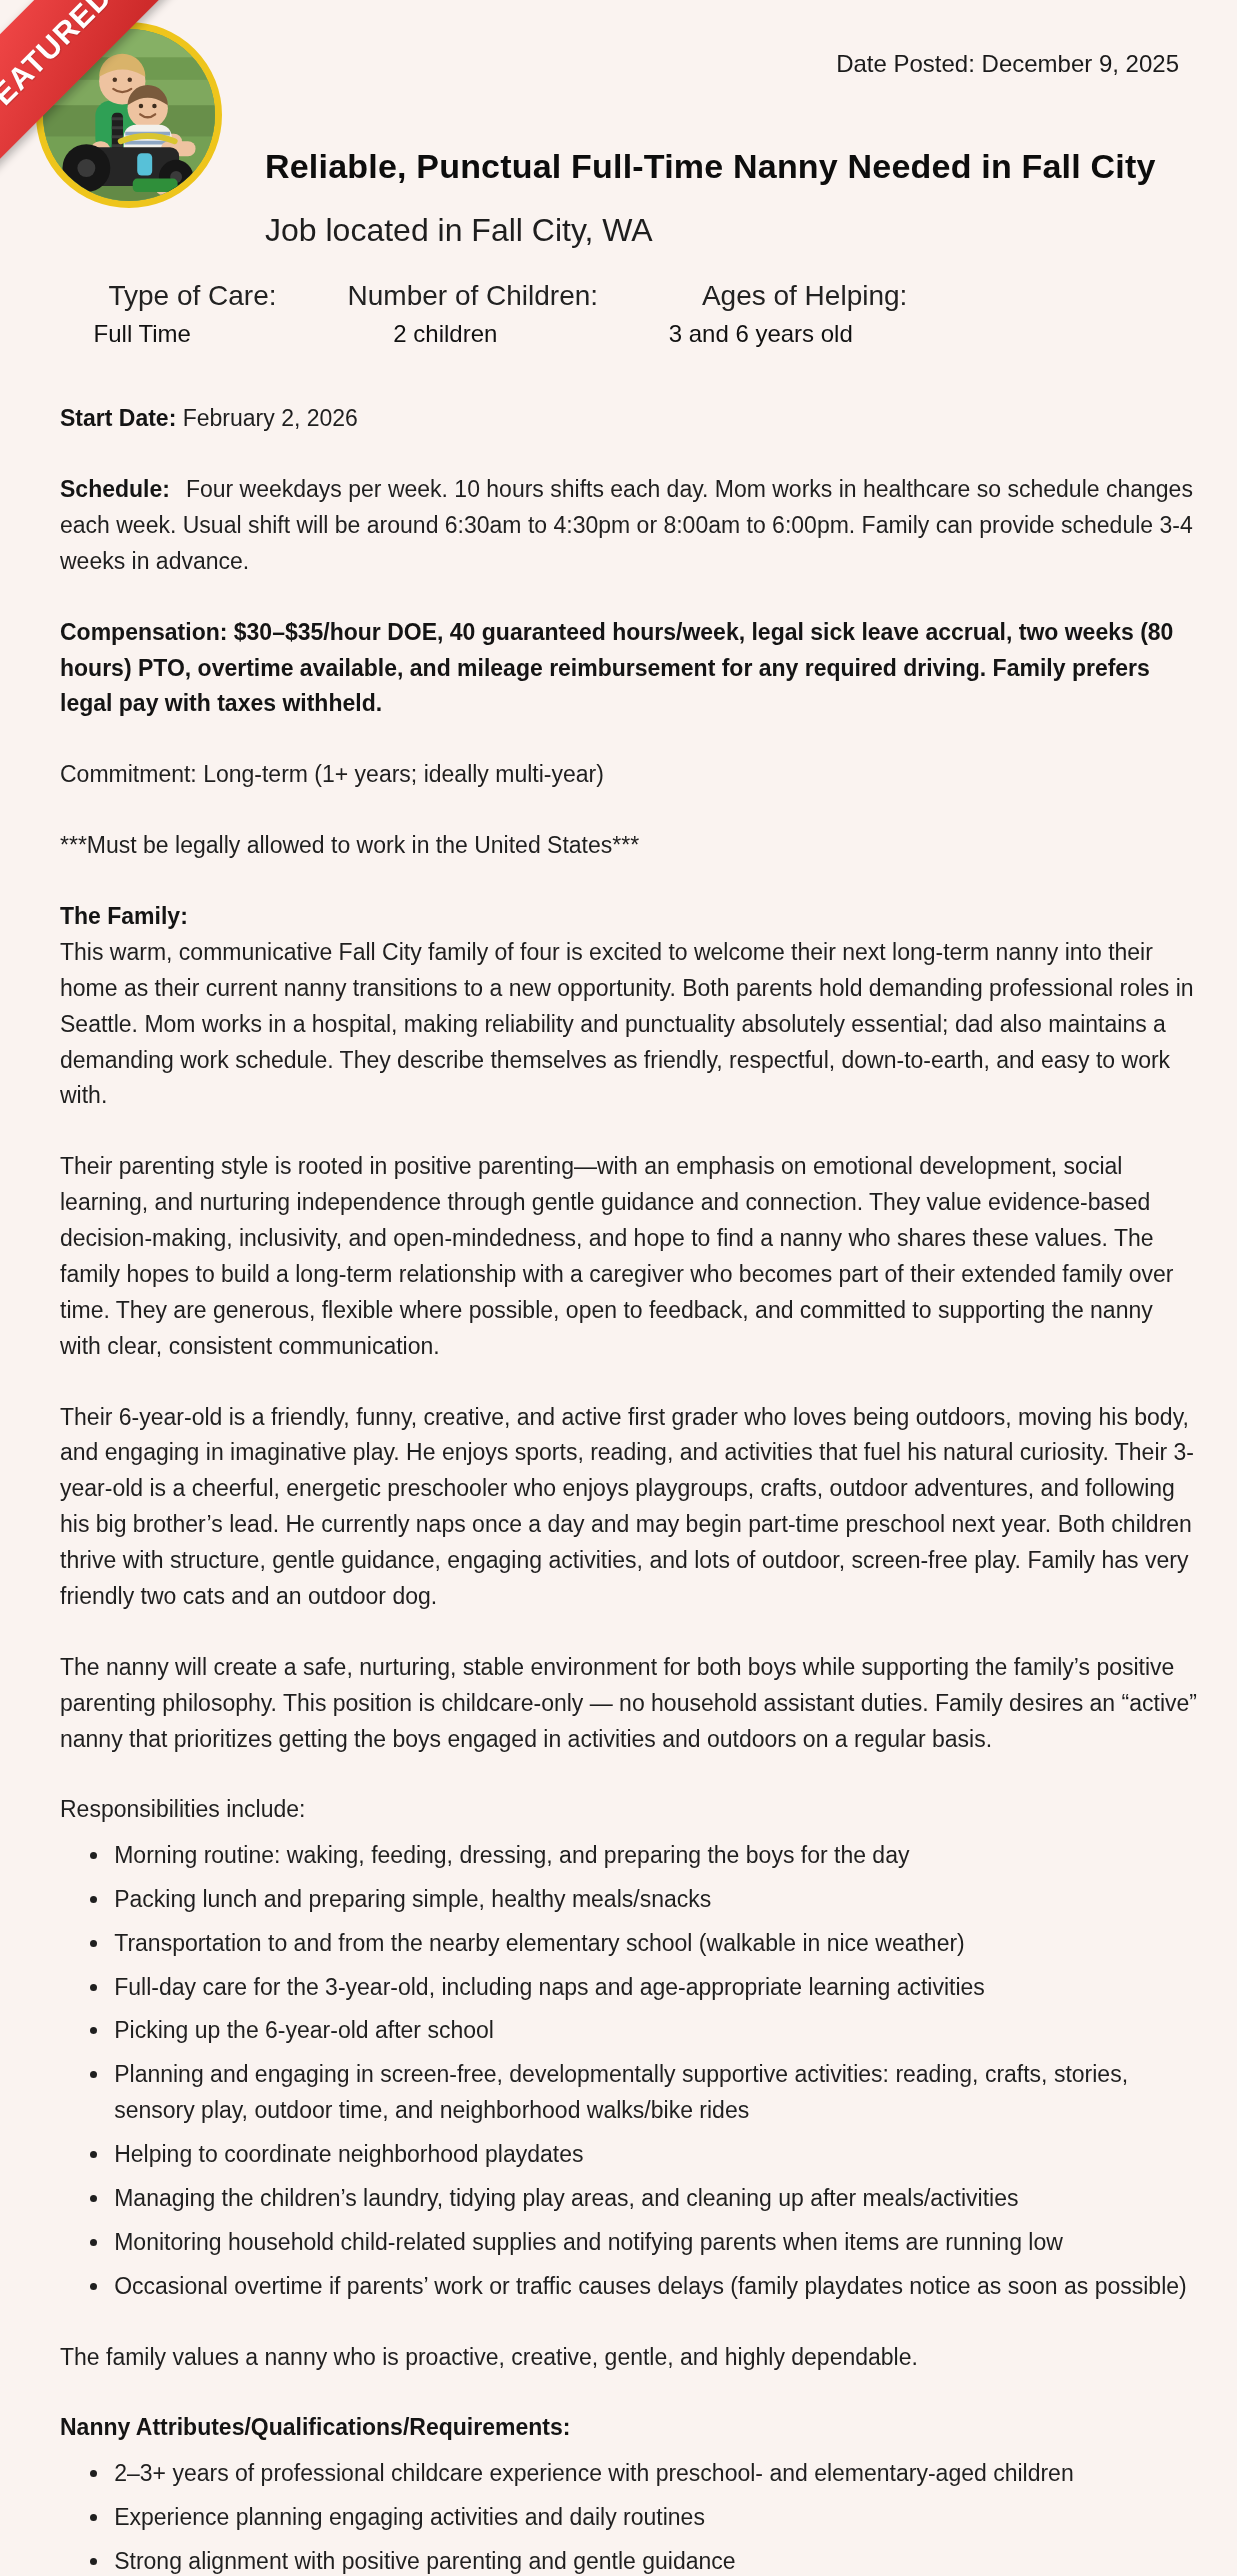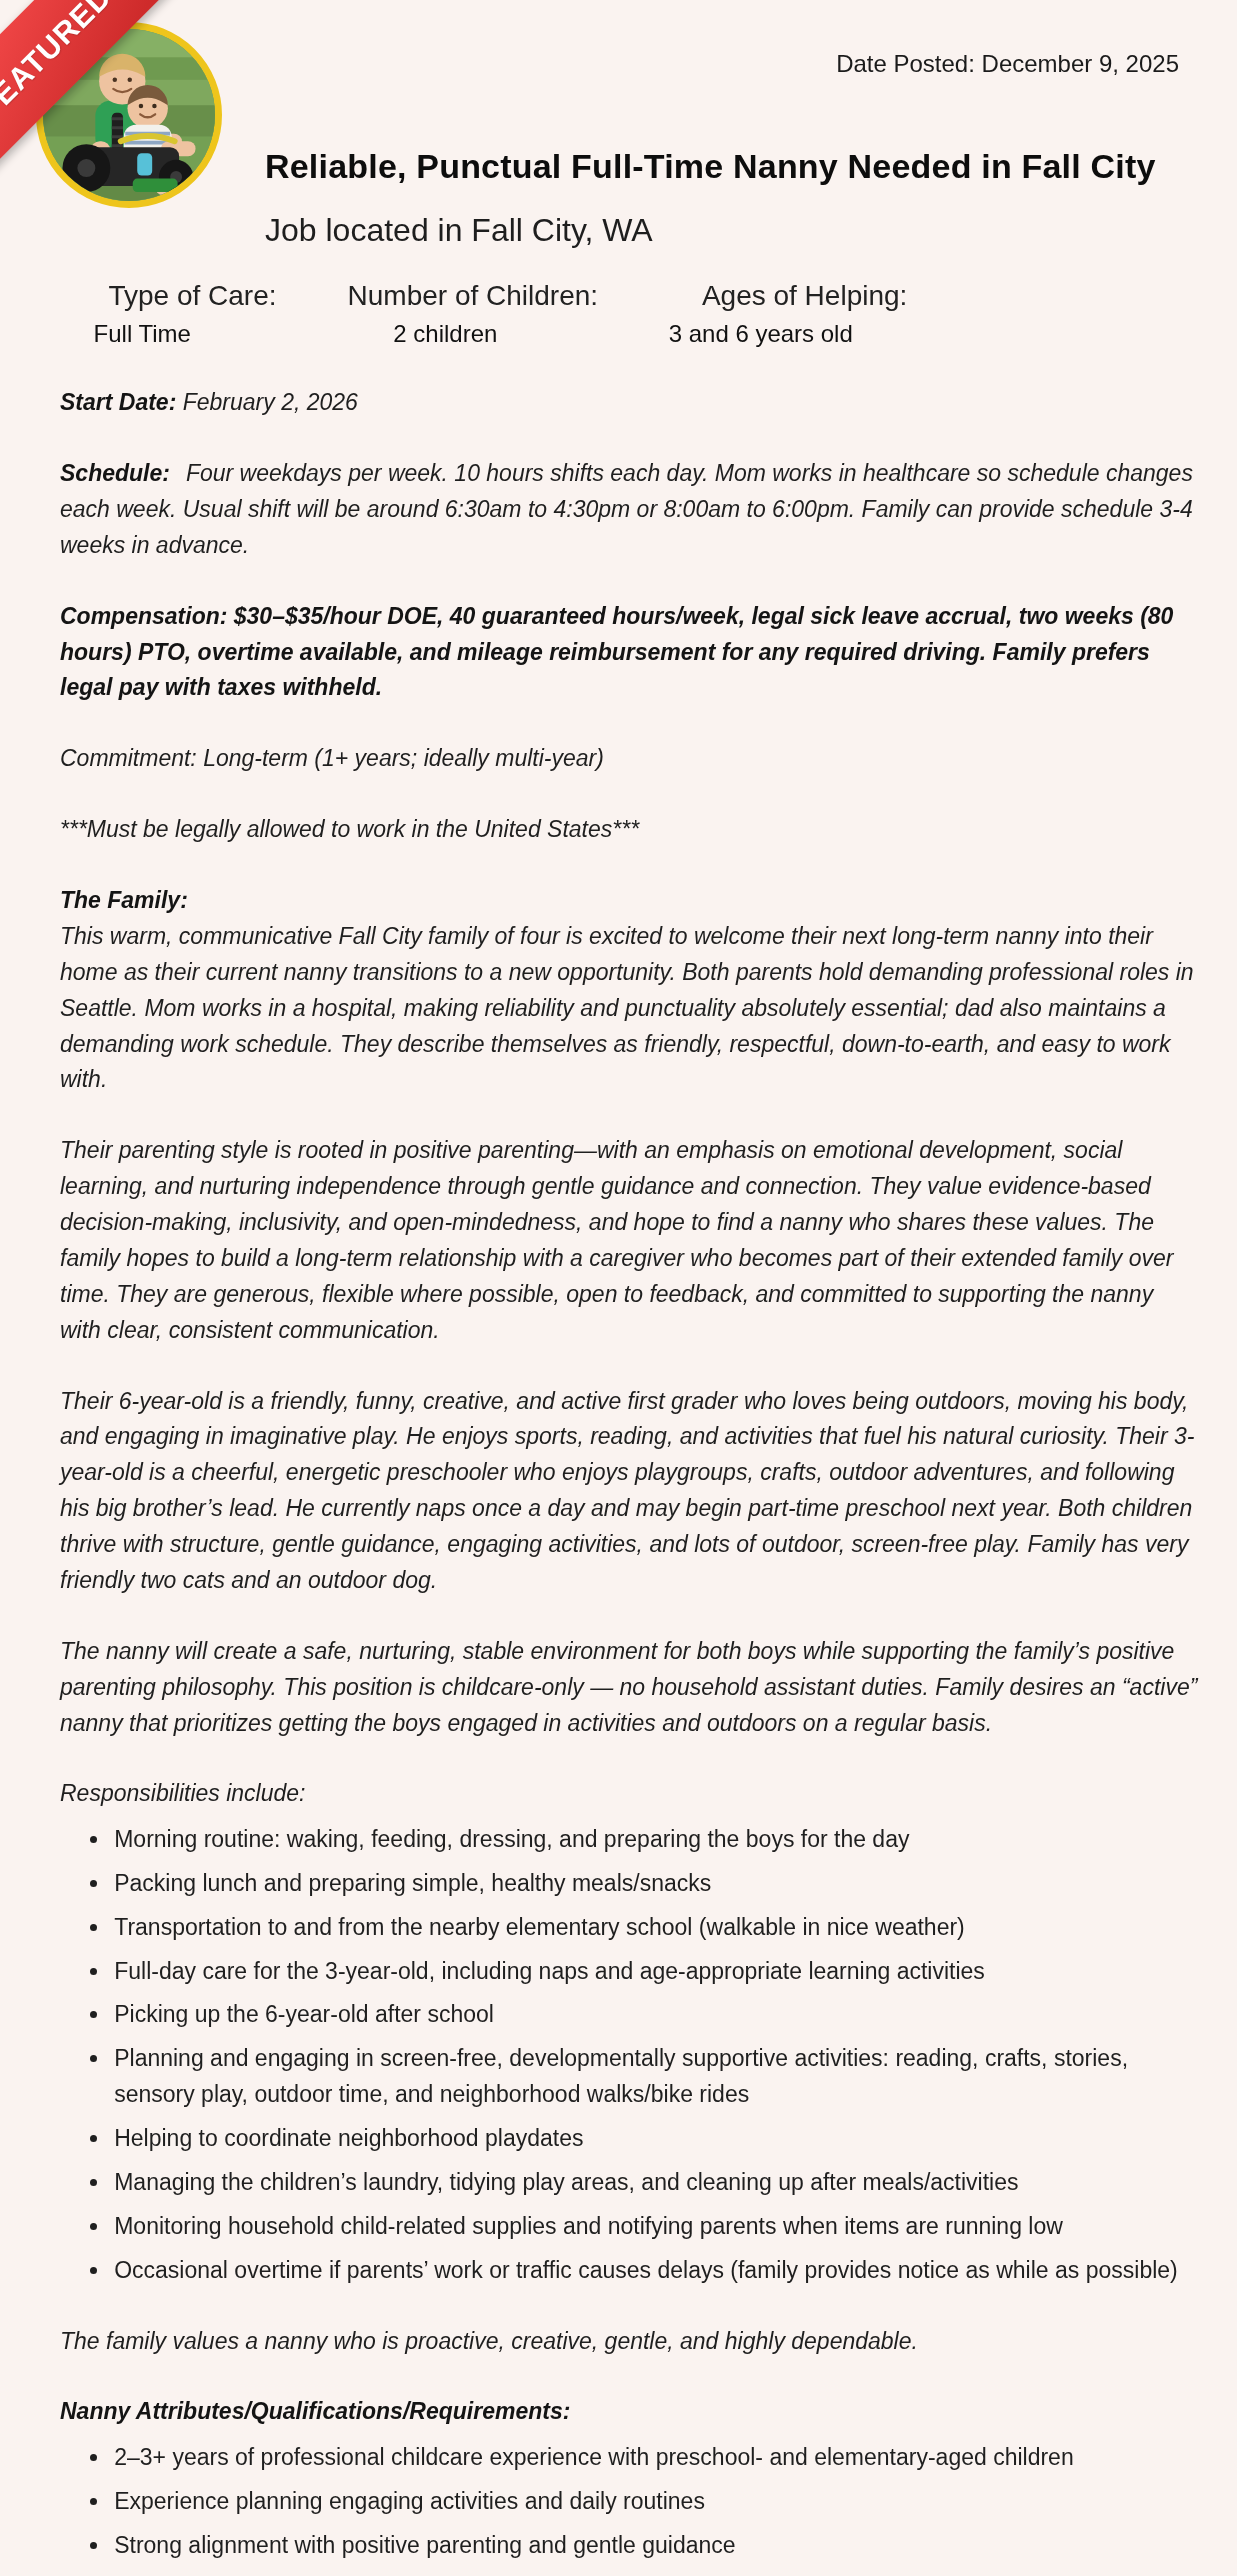--- a/index.html
+++ b/index.html
@@ -44,21 +44,21 @@
   .info-col{text-align:center; box-sizing:border-box; padding:0 8px;}
   .info-col:nth-child(1){width:23%;}
   .info-col:nth-child(2){width:26%;}
   .info-col:nth-child(3){width:25%;}
   .info-col:nth-child(4){width:26%;}
   .info-label{font-size:28px; margin-bottom:8px; color:#222;text-align:right;}
   .info-value{font-size:24px; font-weight:normal; color:#111;}
 
   
   .content{padding:37px 38px 0 60px; font-size:23px; line-height:1.56; color:var(--ink);}
-  .para{margin:0 0 35px 0;font-style:italic;}
+  .para{margin:16px 0 35px 0;}
   .bold{font-weight:bold; color:#141414;}
   .label-gap{margin-right:9.6px;}
   .section-heading{font-weight:bold; color:#141414;}
   ul{margin:0 0 35px 0; padding-left:51px; list-style:disc;}
   li{margin-bottom:8px; padding-left:3.2px;}
   .gap-top{margin-top:35px;}
 </style>
 </head>
 <body>
 
@@ -176,21 +176,21 @@
     <ul>
       <li>Morning routine: waking, feeding, dressing, and preparing the boys for the day</li>
       <li>Packing lunch and preparing simple, healthy meals/snacks</li>
       <li>Transportation to and from the nearby elementary school (walkable in nice weather)</li>
       <li>Full-day care for the 3-year-old, including naps and age-appropriate learning activities</li>
       <li>Picking up the 6-year-old after school</li>
       <li>Planning and engaging in screen-free, developmentally supportive activities: reading, crafts, stories, sensory play, outdoor time, and neighborhood walks/bike rides</li>
       <li>Helping to coordinate neighborhood playdates</li>
       <li>Managing the children’s laundry, tidying play areas, and cleaning up after meals/activities</li>
       <li>Monitoring household child-related supplies and notifying parents when items are running low</li>
-      <li>Occasional overtime if parents’ work or traffic causes delays (family provides notice as while as possible)</li>
+      <li>Occasional overtime if parents’ work or traffic causes delays (family playdates notice as soon as possible)</li>
     </ul>
 
     <p class="para gap-top">The family values a nanny who is proactive, creative, gentle, and highly dependable.</p>
 
     <div class="para gap-top" style="margin-bottom:9.6px;">
       <span class="section-heading">Nanny Attributes/Qualifications/Requirements:</span>
     </div>
 
     <ul>
       <li>2–3+ years of professional childcare experience with preschool- and elementary-aged children</li>

